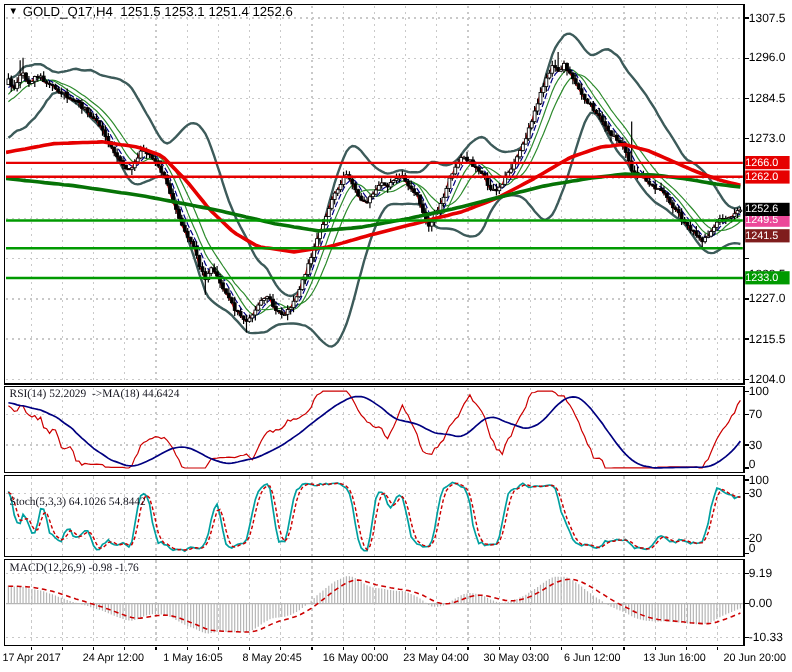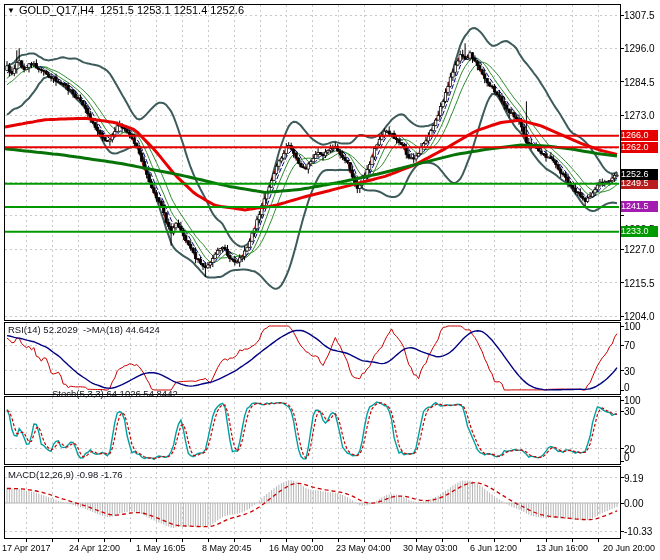--- a/index.html
+++ b/index.html
@@ -2,23 +2,23 @@
 <html><head>
 <meta charset="utf-8">
 <style>
   html,body{margin:0;padding:0;background:#fff;}
   #app{position:relative;width:660px;height:560px;background:#fff;overflow:hidden;
        font-family:"Liberation Sans",sans-serif;}
   #chart-svg{position:absolute;left:0;top:0;}
   .overlay{position:absolute;left:0;top:0;width:556px;height:560px;pointer-events:none;border-radius:20px;}
   #title-bar{position:absolute;left:7px;top:4px;font-size:11px;color:#000;white-space:pre;}
   #title-bar .tri{font-size:8px;vertical-align:1px;margin-right:4px;pointer-events:auto;cursor:pointer;}
-  .panel-label{position:absolute;font-size:9.5px;color:#14141e;white-space:pre;}
+  .panel-label{position:absolute;font-size:9.5px;color:#14141e;white-space:pre;font-family:Liberation Serif, serif;}
   #rsi-label{left:8px;top:324px;}
-  #stoch-label{left:8px;top:388px;margin-left:44px;}
+  #stoch-label{left:8px;top:414px;}
   #macd-label{left:8px;top:469px;}
   .tick-label{position:absolute;left:624px;font-size:10px;color:#000;white-space:nowrap;}
   .badge{position:absolute;left:621px;width:37px;height:11px;font-size:9px;line-height:11px;
          color:#fff;text-align:left;white-space:nowrap;}
   .time-label{position:absolute;top:543px;font-size:9px;color:#000;white-space:nowrap;text-align:center;}
 </style>
 </head>
 <body>
 
 <div id="app">
@@ -735,22 +735,22 @@
         <div class="tick-label" style="top:10px">1307.5</div>
         <div class="tick-label" style="top:43px">1296.0</div>
         <div class="tick-label" style="top:77px">1284.5</div>
         <div class="tick-label" style="top:110px">1273.0</div>
         <div class="tick-label" style="top:224px">1238.5</div>
         <div class="tick-label" style="top:244px">1227.0</div>
         <div class="tick-label" style="top:278px">1215.5</div>
         <div class="tick-label" style="top:311px">1204.0</div>
         <div class="badge" style="top:130px;background:#e60000">1266.0</div>
         <div class="badge" style="top:142px;background:#e60000">1262.0</div>
-        <div class="badge" style="top:178px;background:#b91c1c">1249.5</div>
-        <div class="badge" style="top:201px;background:#a21caf">1241.5</div>
+        <div class="badge" style="top:178px;background:#ec4899">1249.5</div>
+        <div class="badge" style="top:191px;background:#7f1d1d">1241.5</div>
         <div class="badge" style="top:226px;background:#009a00">1233.0</div>
         <div class="badge" style="top:169px;background:#000000">1252.6</div>
         <div class="tick-label" style="top:321px">100</div>
         <div class="tick-label" style="top:340px">70</div>
         <div class="tick-label" style="top:366px">30</div>
         <div class="tick-label" style="top:382px">0</div>
         <div class="tick-label" style="top:395px">100</div>
         <div class="tick-label" style="top:406px">30</div>
         <div class="tick-label" style="top:444px">20</div>
         <div class="tick-label" style="top:452px">0</div>

